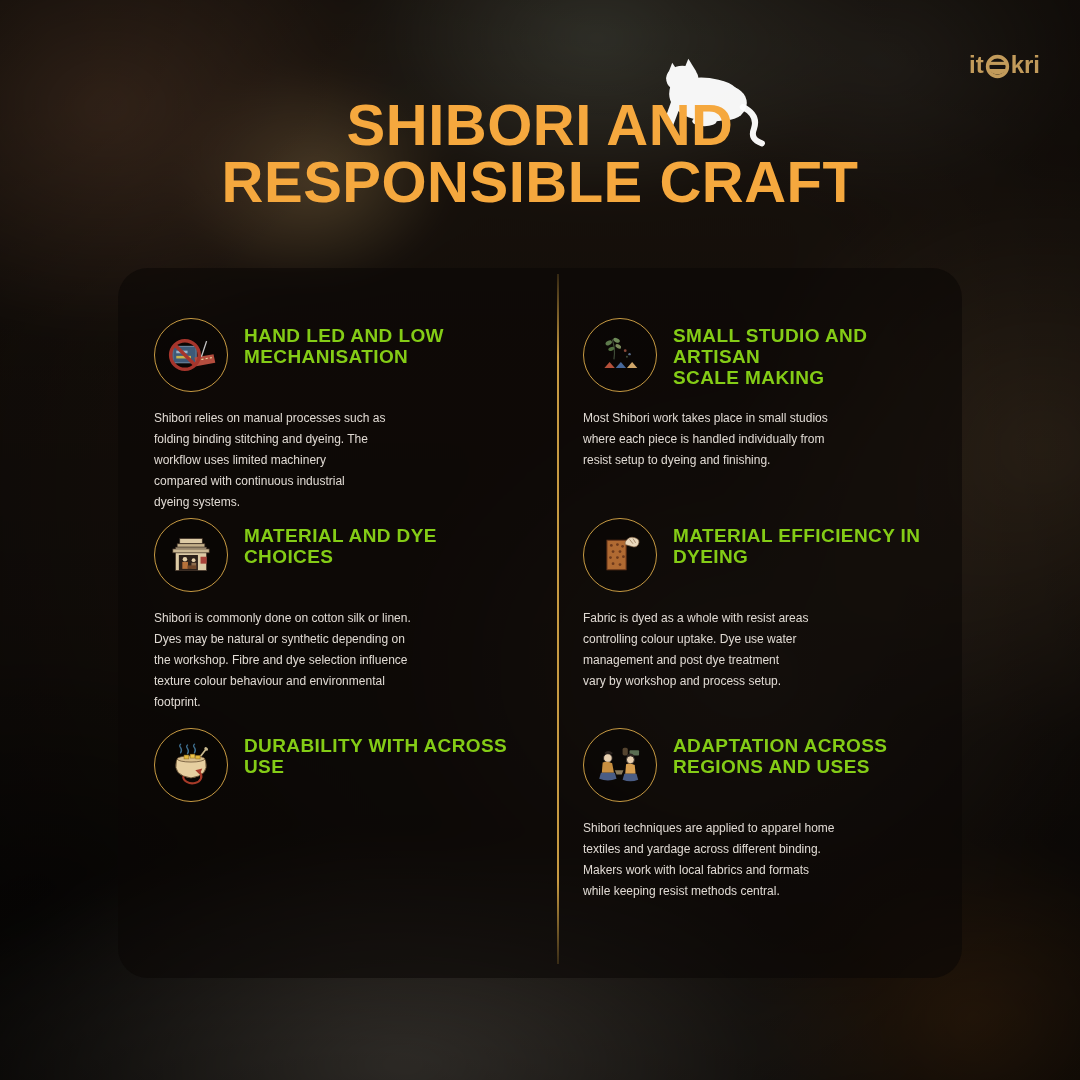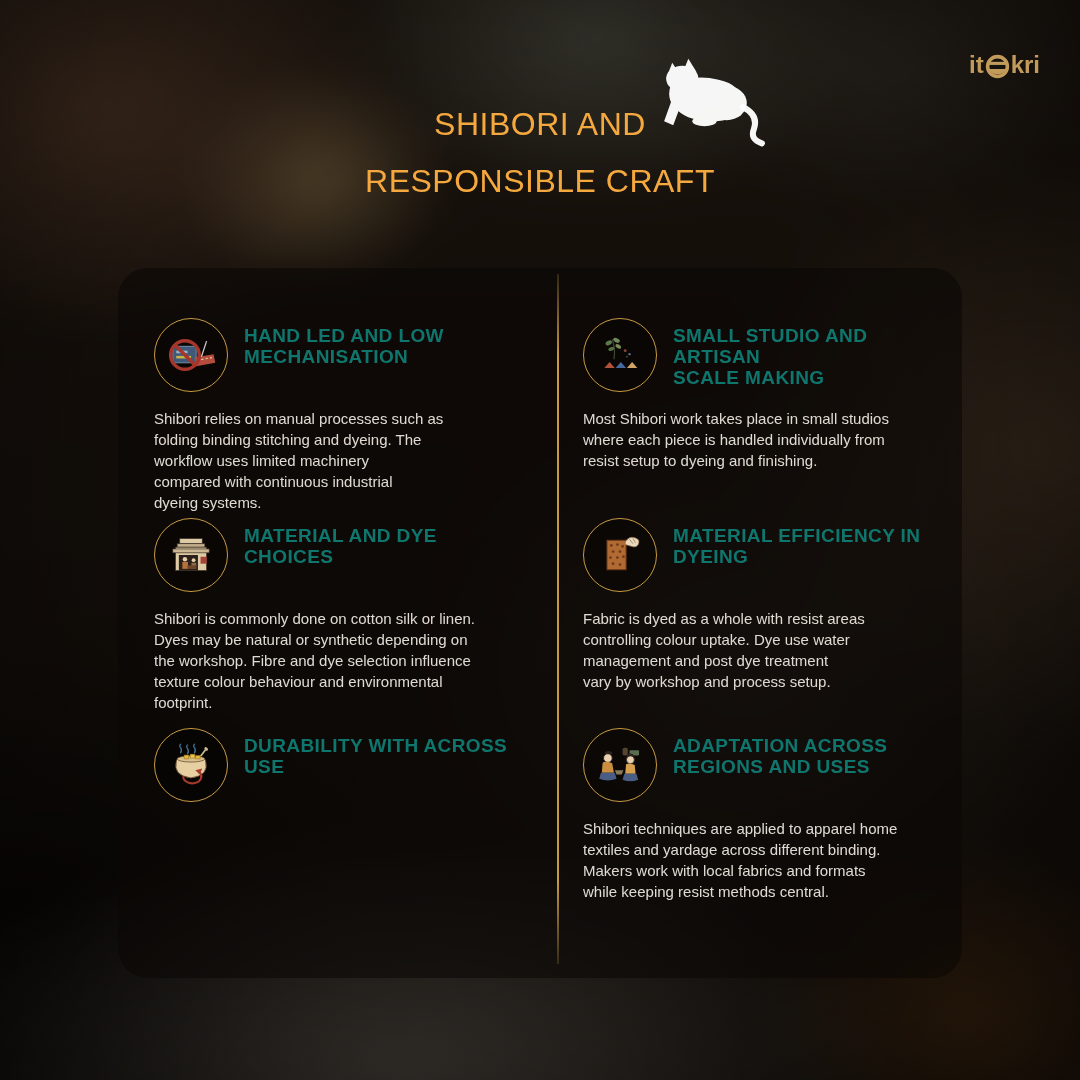--- a/index.html
+++ b/index.html
@@ -38,21 +38,21 @@
     position:absolute; top:50px; right:40px;
     display:flex; align-items:center;
     color:#C29B5B; font-weight:800; font-size:24px; letter-spacing:0;
   }
   .logo .o { width:25px; height:25px; margin:4px 1px 0 1px; display:block; }
 
   
   .title {
     position:absolute; top:96px; left:0; width:1080px;
     text-align:center;
-    color:#F5A83E; font-weight:400; font-size:32px; line-height:57px;
+    color:#F5A83E; font-weight:700; font-size:58px; line-height:57px;
     letter-spacing:.5px; white-space:pre-line;
   }
 
   
   .cat { position:absolute; left:646px; top:54px; width:126px; height:94px; }
 
   
   .panel {
     position:absolute; left:118px; top:268px; width:844px; height:710px;
     background:rgba(10,7,5,.58);
@@ -72,26 +72,26 @@
   .section { position:relative; }
   .sec-head { display:flex; align-items:flex-start; gap:16px; }
   .icon-ring {
     flex:none; width:74px; height:74px; border-radius:50%;
     border:1.6px solid #C79A42; background:rgba(0,0,0,.28);
     display:flex; align-items:center; justify-content:center;
   }
   .icon-ring svg { width:52px; height:44px; display:block; }
   .sec-heading {
     margin-top:7px;
-    color:#0f766e; font-weight:800; font-size:19px; line-height:21px;
+    color:#84cc16; font-weight:800; font-size:19px; line-height:21px;
     letter-spacing:.4px; white-space:pre-line;
   }
   .sec-body {
     margin-top:16px;
-    color:#E0DAD3; font-size:15px; line-height:21px;
+    color:#E0DAD3; font-size:12px; line-height:21px;
     white-space:pre-line;
   }
 </style>
 </head>
 <body>
 
 <div class="bg-photo"></div>
 <div class="bg-shade"></div>
 
 <div class="logo">

